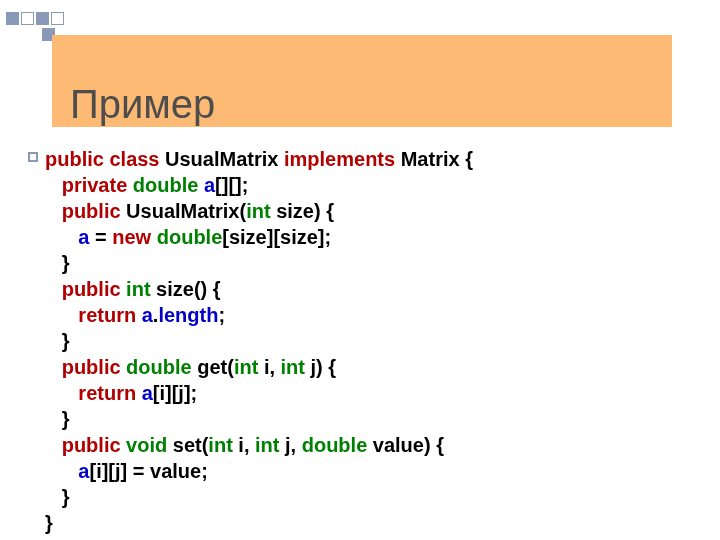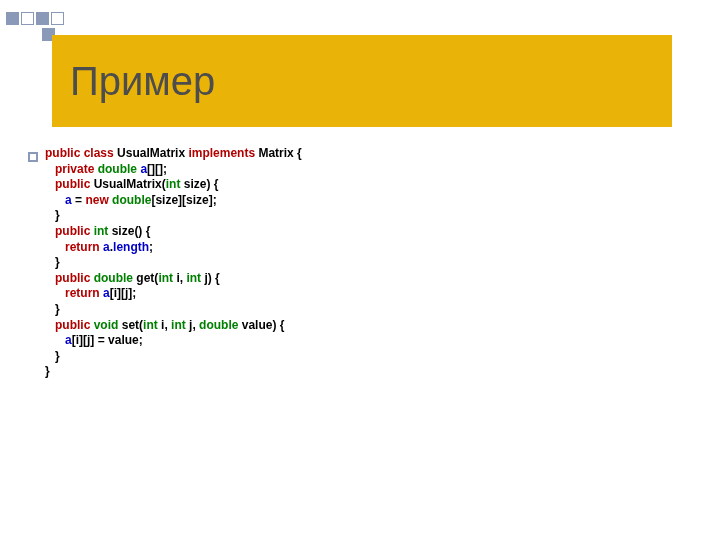--- a/index.html
+++ b/index.html
@@ -37,37 +37,37 @@
     width: 13px;
     height: 13px;
     background: #8a99b8;
   }
   .title-bar {
     position: absolute;
     top: 35px;
     left: 52px;
     width: 620px;
     height: 92px;
-    background: #eab308;
+    background: #fdba74;
     display: flex;
-    align-items: center;
+    align-items: flex-end;
     padding-left: 18px;
     box-sizing: border-box;
   }
   .title-bar span {
     color: #4d4d4d;
     font-size: 40px;
     font-weight: 400;
   }
   .code-block {
     position: absolute;
     top: 146px;
     left: 45px;
     font-family: Arial, Helvetica, sans-serif;
-    font-size: 12px;
+    font-size: 20px;
     line-height: 1.3;
     font-weight: bold;
     color: #000;
     white-space: pre;
   }
   .kw-red { color: #b00000; }   
   .kw-green { color: #008000; } 
   .kw-blue { color: #0000c8; }  
   .plain { color: #000; }
   .bullet {

